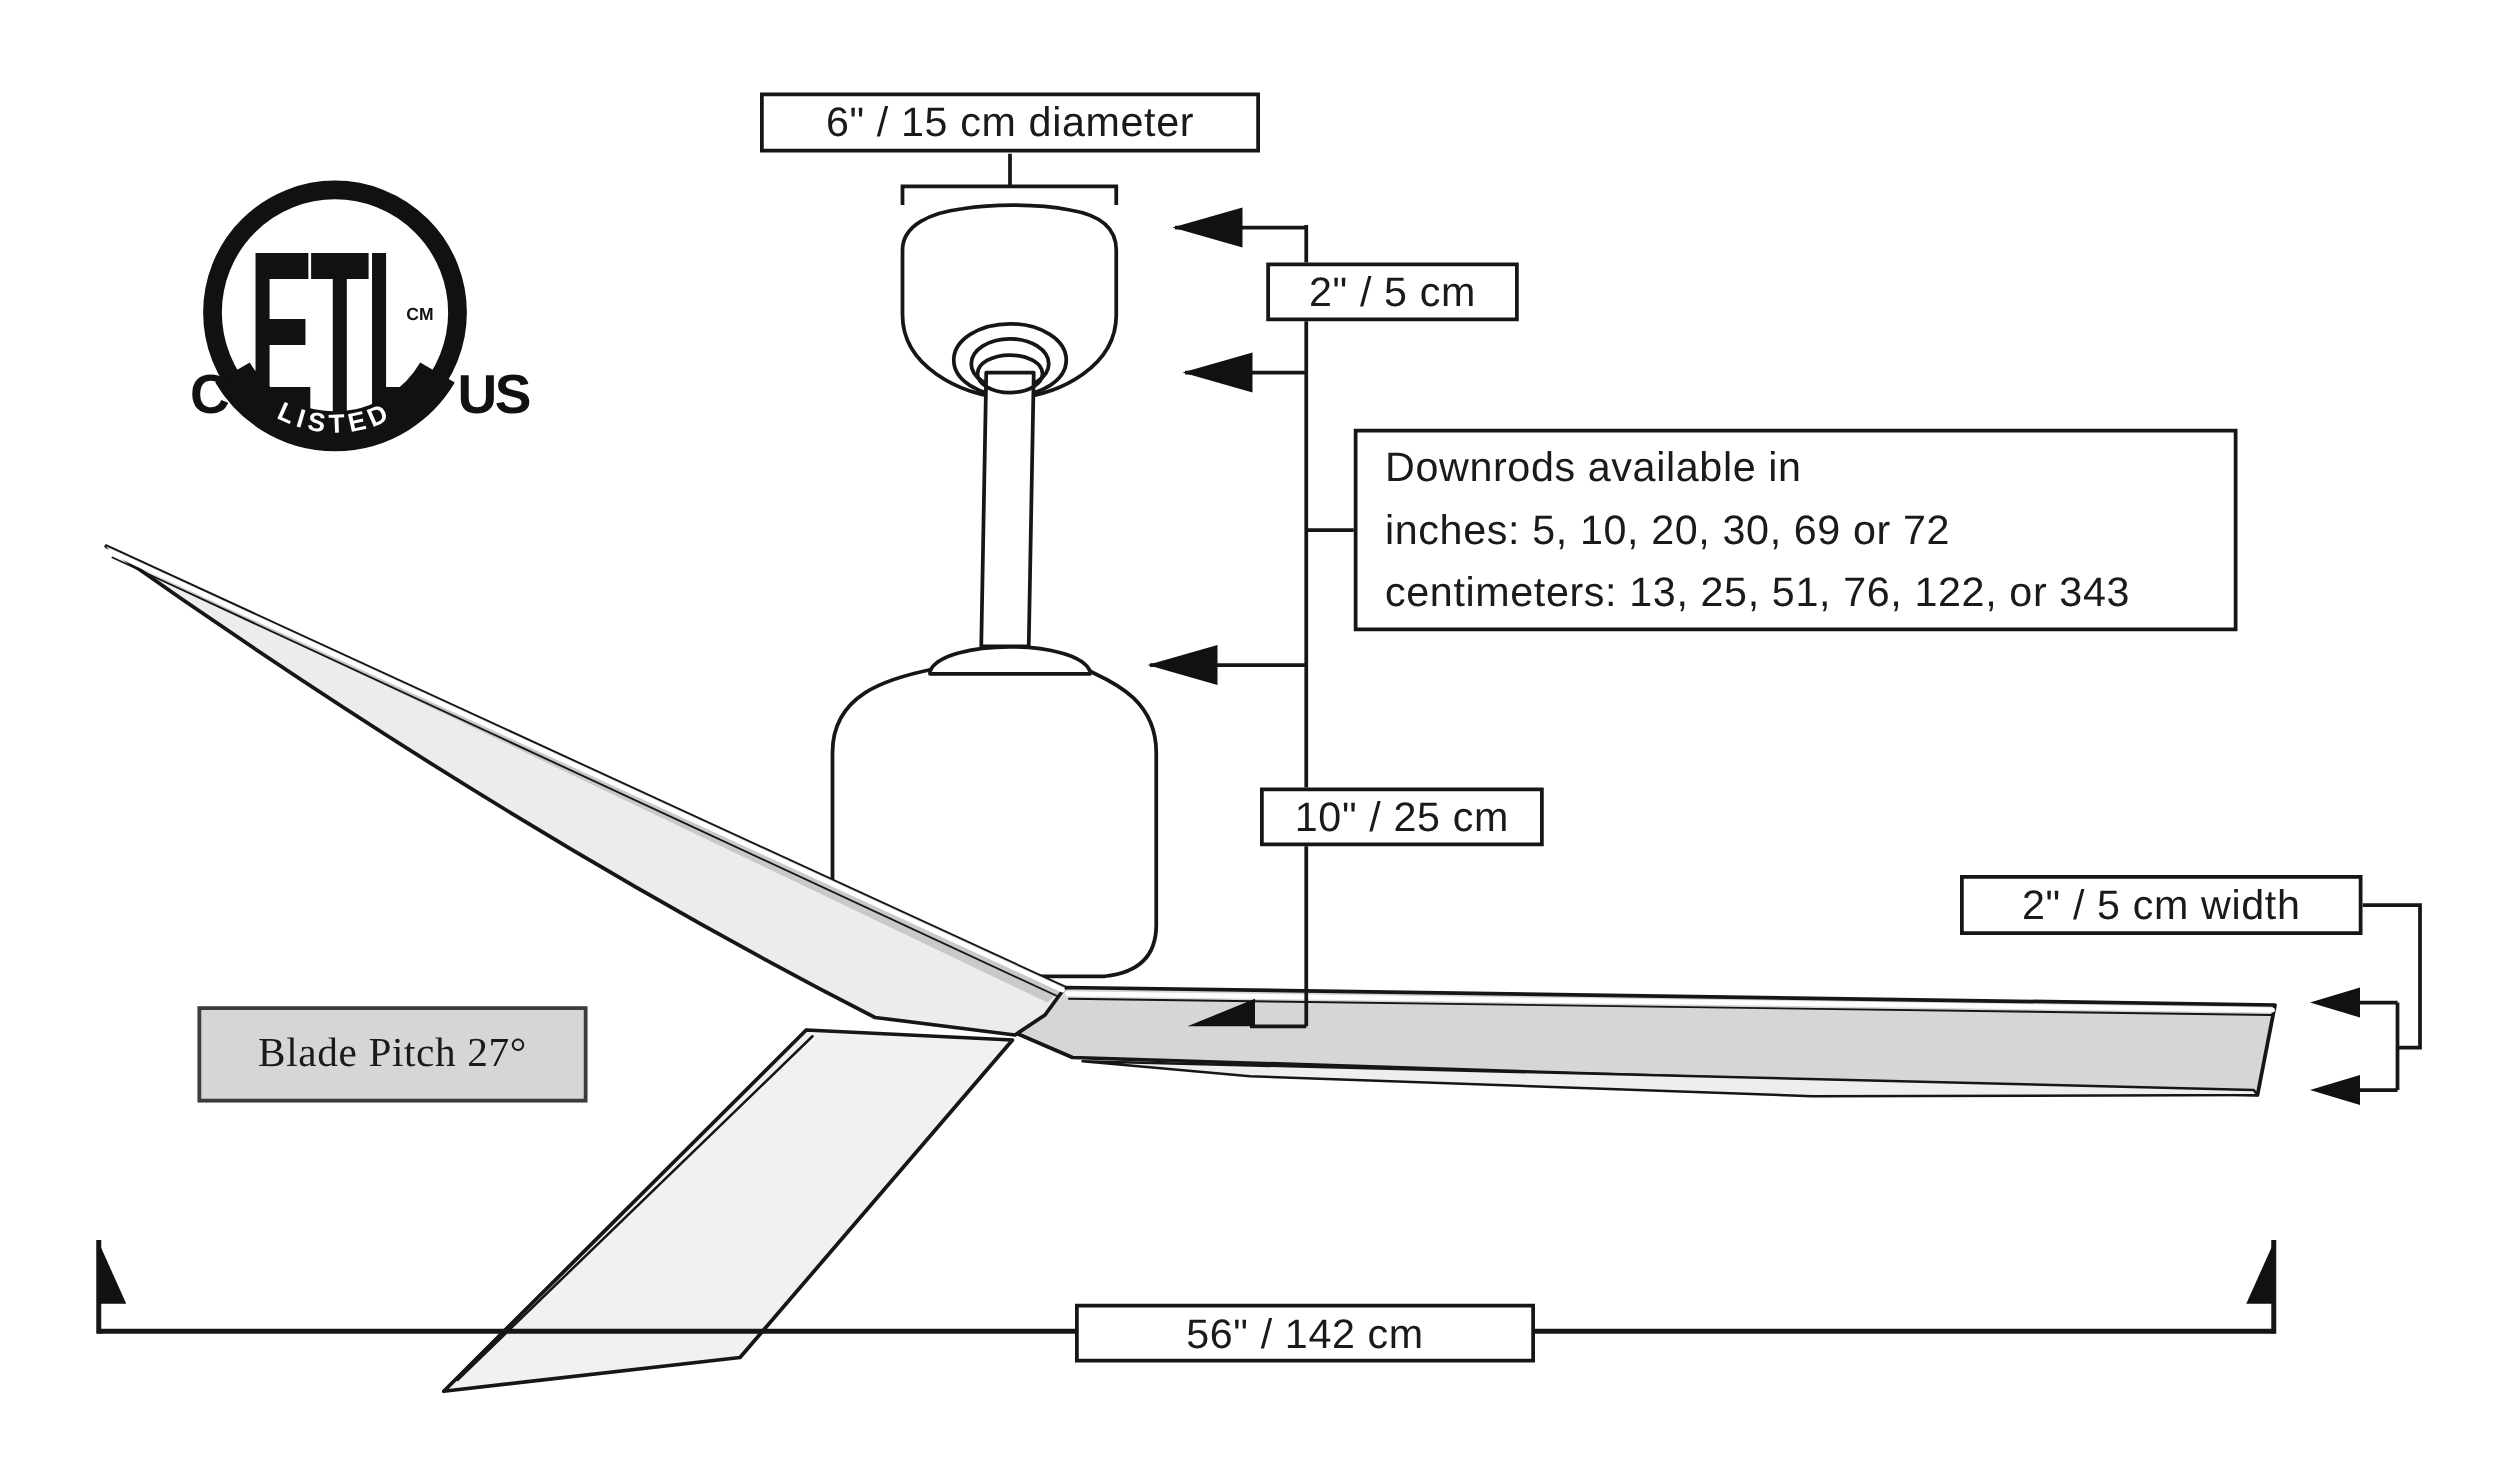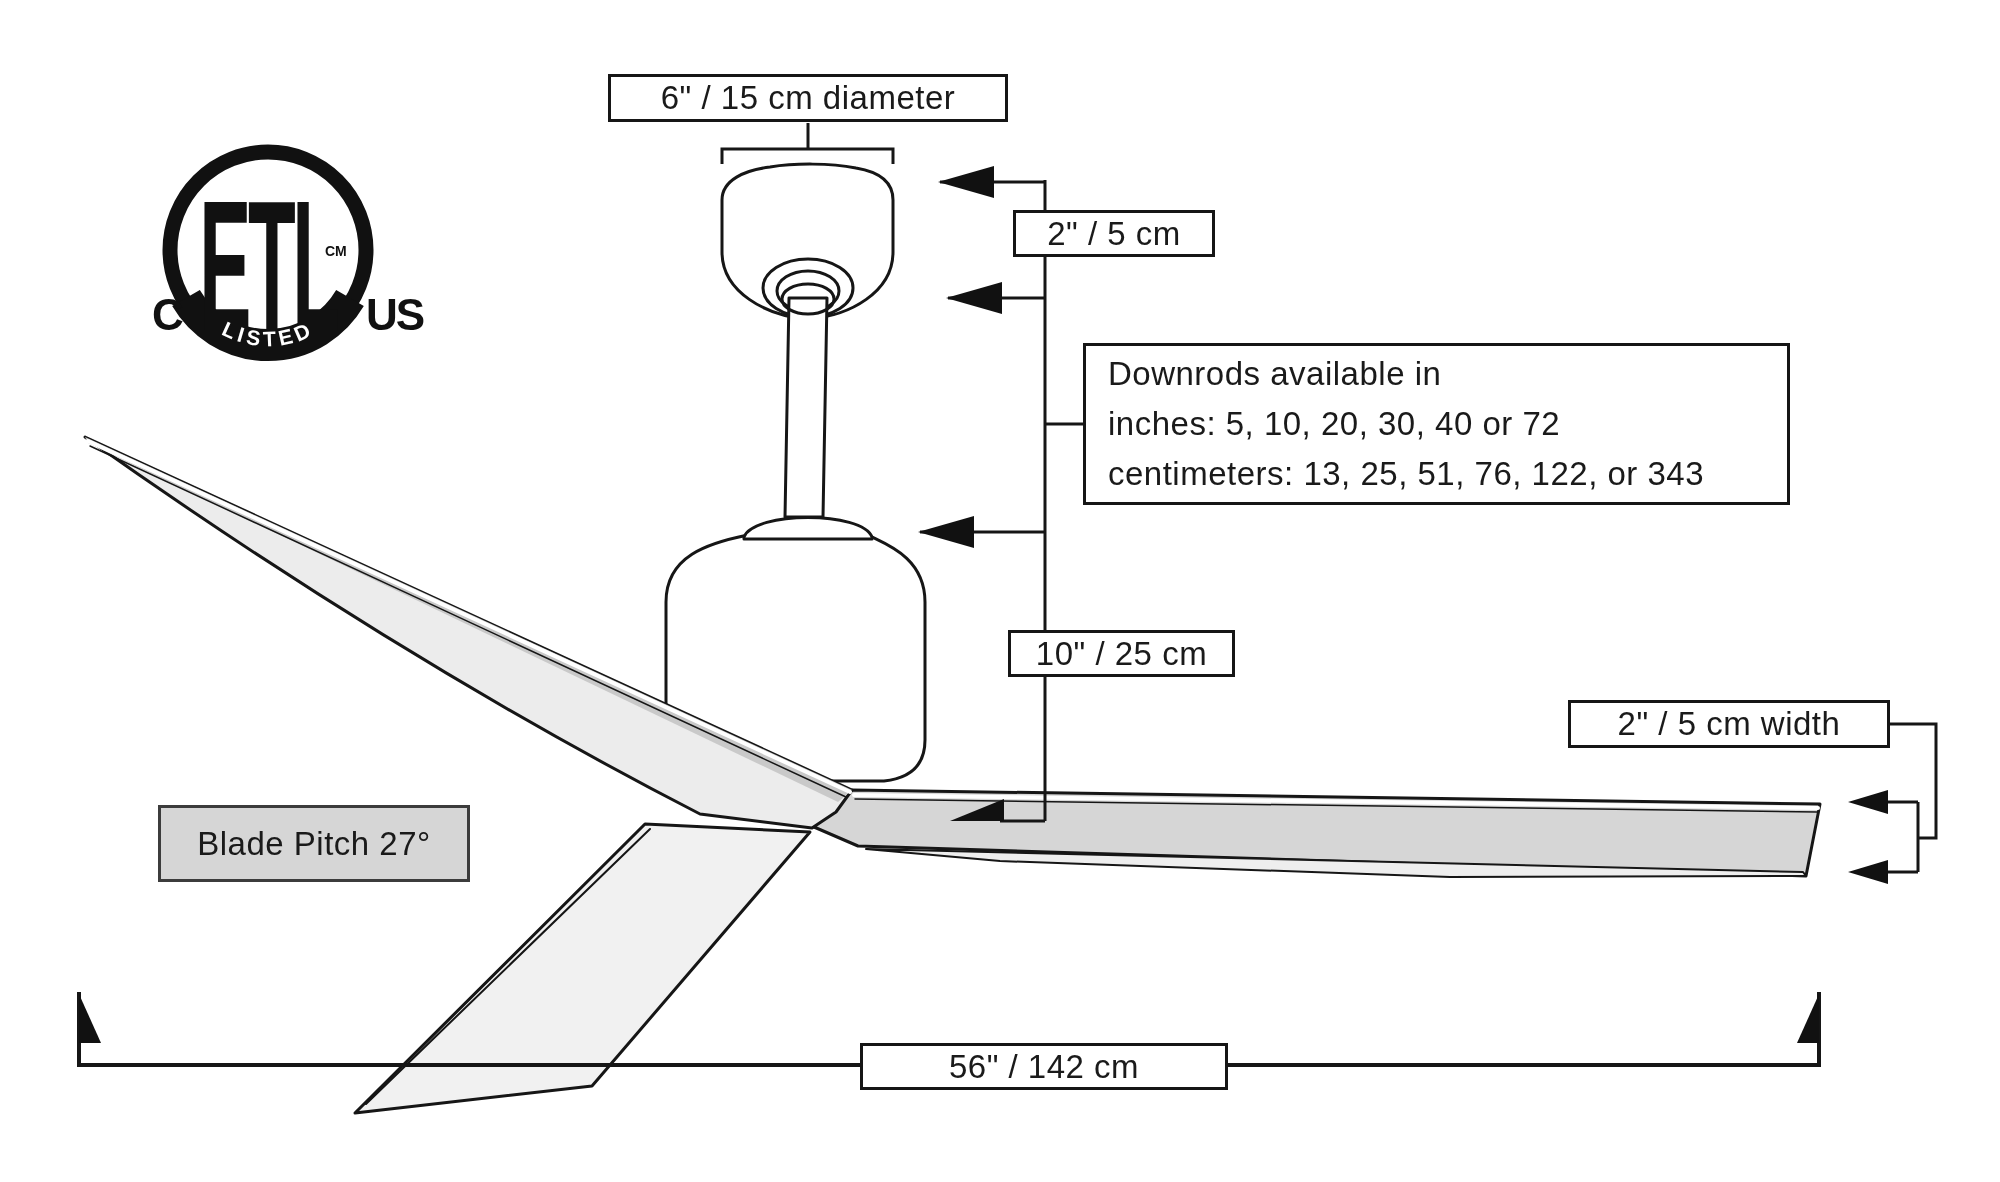--- a/index.html
+++ b/index.html
@@ -7,21 +7,21 @@
     position:relative;width:2000px;height:1182px;background:#ffffff;
     font-family:"Liberation Sans", sans-serif;overflow:hidden;
   }
   .stage svg{position:absolute;left:0;top:0;}
   .label-box{
     position:absolute;background:#ffffff;border:3px solid #161616;
     display:flex;align-items:center;justify-content:center;
     font-size:33px;color:#1a1a1a;letter-spacing:0.5px;box-sizing:border-box;
     white-space:nowrap;
   }
-  .pitch-box{background:#d6d6d6;border-color:#3c3c3c;}
+  .pitch-box{background:#d6d6d6;border-color:#3c3c3c;font-family:Liberation Serif, serif;}
   .downrods-box{
     flex-direction:column;align-items:flex-start;justify-content:center;
     padding-left:22px;line-height:1.52;
   }
 </style>
 </head>
 <body>
 
 <div class="stage">
 
@@ -115,21 +115,21 @@
       </g>
     </g>
   </svg>
 
   <div class="label-box" style="left:608px;top:74px;width:400px;height:48px;">6" / 15 cm diameter</div>
 
   <div class="label-box" style="left:1013px;top:210px;width:202px;height:47px;">2" / 5 cm</div>
 
   <div class="label-box downrods-box" style="left:1083px;top:343px;width:707px;height:162px;">
     <span>Downrods available in</span>
-    <span>inches: 5, 10, 20, 30, 40 or 72</span>
+    <span>inches: 5, 10, 20, 30, 69 or 72</span>
     <span>centimeters: 13, 25, 51, 76, 122, or 343</span>
   </div>
 
   <div class="label-box" style="left:1008px;top:630px;width:227px;height:47px;">10" / 25 cm</div>
 
   <div class="label-box" style="left:1568px;top:700px;width:322px;height:48px;">2" / 5 cm width</div>
 
   <div class="label-box pitch-box" style="left:158px;top:805px;width:312px;height:77px;">Blade Pitch 27°</div>
 
   <div class="label-box" style="left:860px;top:1043px;width:368px;height:47px;">56"  / 142 cm</div>

